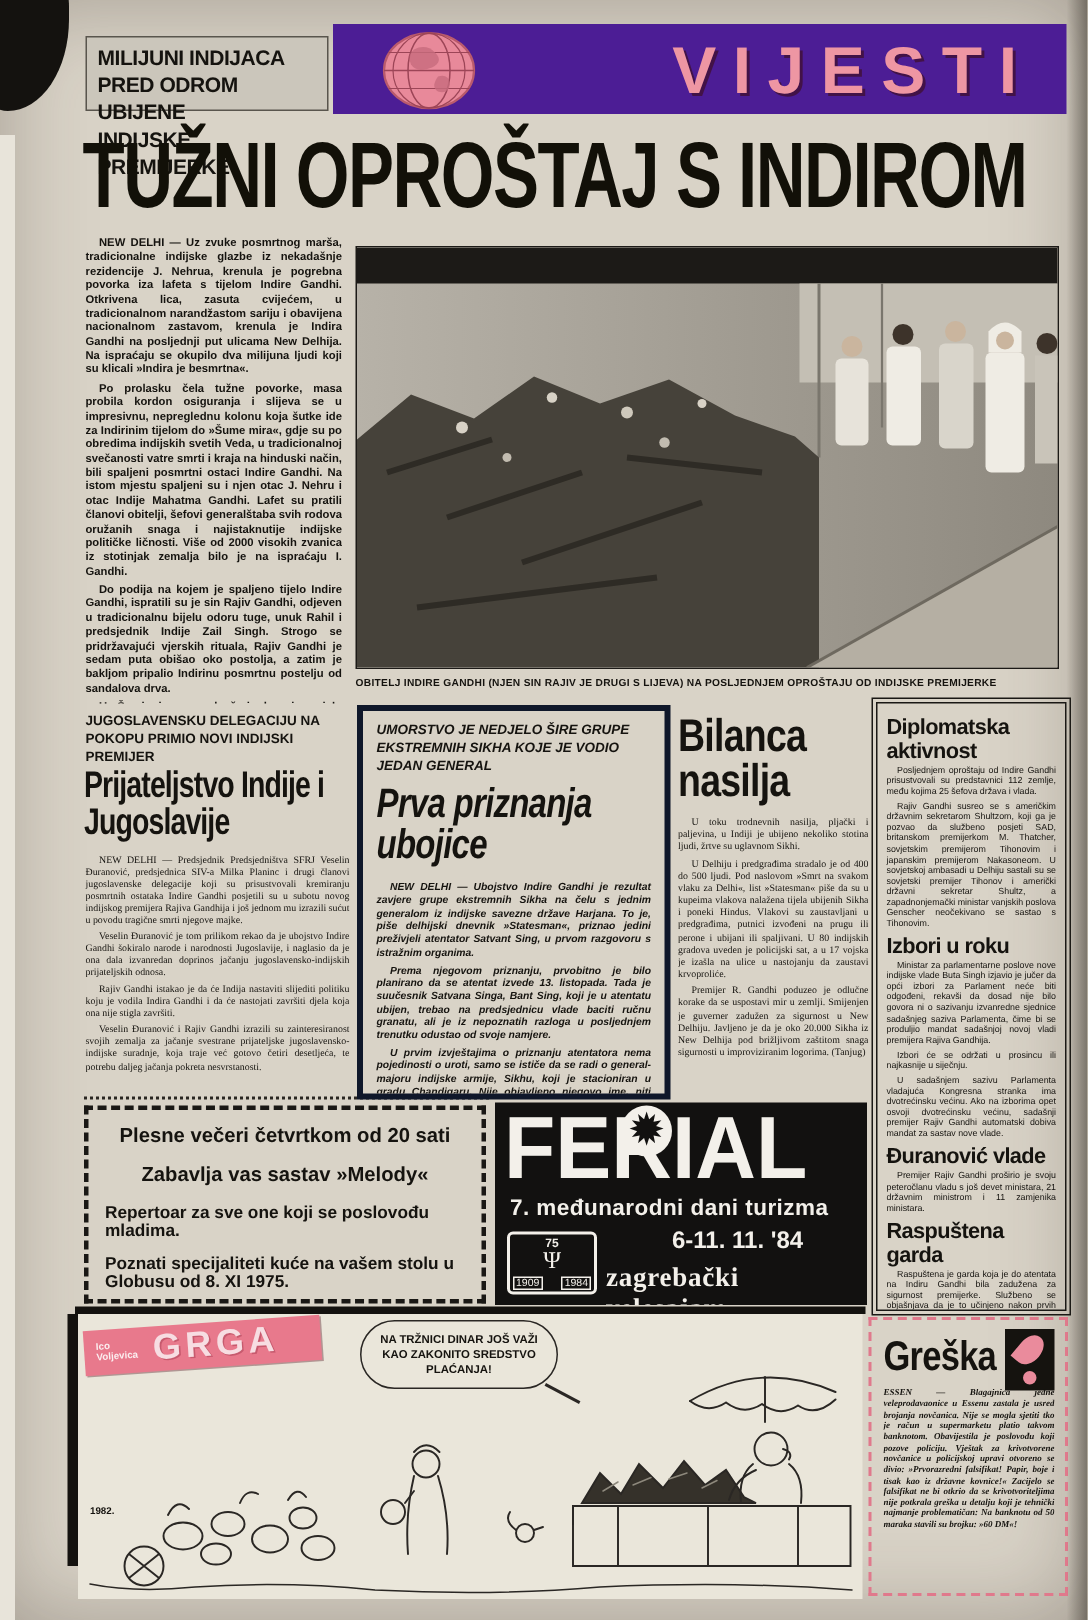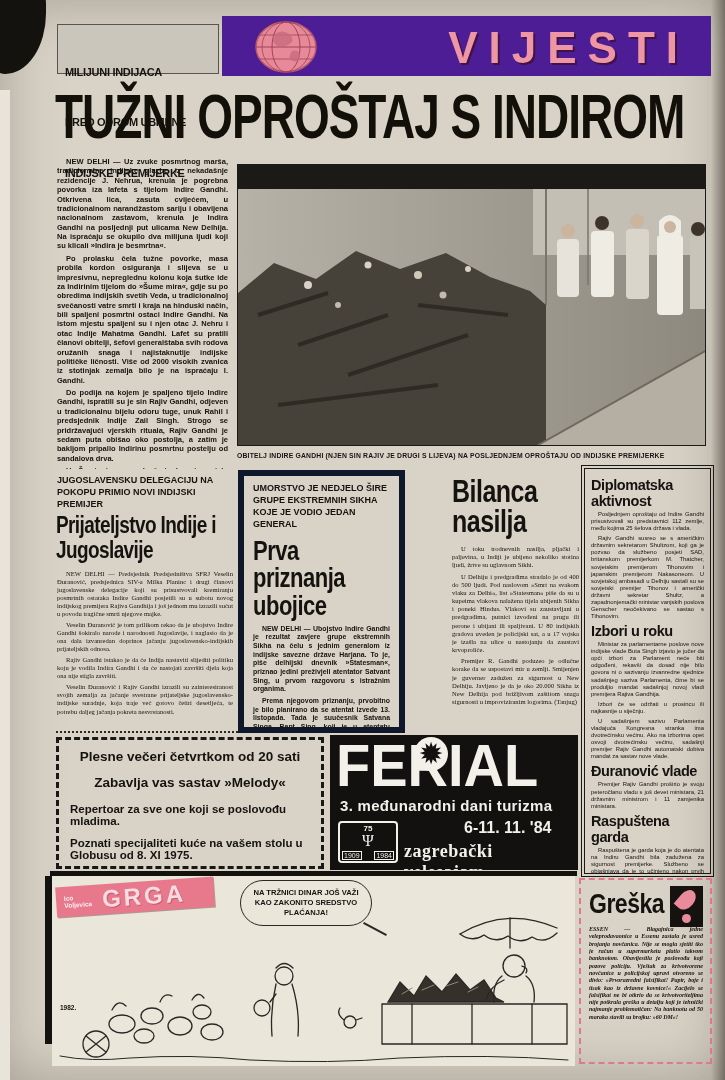--- a/index.html
+++ b/index.html
@@ -8,21 +8,21 @@
         box-shadow:inset 0 0 60px rgba(60,50,40,.35);}
   .edge-r{position:absolute;right:0;top:0;width:14px;height:1080px;
           background:linear-gradient(to right,rgba(0,0,0,0),rgba(40,35,28,.45));}
   .blob{position:absolute;left:-18px;top:-22px;width:64px;height:96px;background:#14120f;
         border-radius:0 30% 70% 40%;}
   .whitestrip{position:absolute;left:0;top:90px;width:10px;height:990px;background:#e8e4da;}
 
   
   .teaser{position:absolute;left:57px;top:24px;width:162px;height:50px;background:#cbc6bb;
           border:1px solid #59554d;padding:4px 7px;box-sizing:border-box;}
-  .teaser div{font-size:11px;font-weight:900;letter-spacing:-.3px;line-height:1.3;margin-top:36px;}
+  .teaser div{font-size:14px;font-weight:900;letter-spacing:-.3px;line-height:1.3;}
   .mast{position:absolute;left:222px;top:16px;width:489px;height:60px;background:#4c1d95;}
   .mast-title{position:absolute;right:22px;top:7px;font-size:44px;font-weight:900;
           color:#ee96a3;letter-spacing:11px;text-shadow:2px 2px 0 rgba(60,12,20,.6);}
   .globe{position:absolute;left:28px;top:3px;}
   .headline{position:absolute;left:55px;top:80px;width:658px;font-size:46px;font-weight:900;
           letter-spacing:-1px;white-space:nowrap;transform:scaleY(1.35);transform-origin:top left;
           text-align:justify;color:#121008;}
 
   
   .bsans{font-weight:700;text-align:justify;}
@@ -34,22 +34,22 @@
   .photo{position:absolute;left:237px;top:164px;width:469px;height:282px;border:1px solid #1c1a17;box-sizing:border-box;}
   .caption{position:absolute;left:237px;top:452px;width:472px;font-size:6.8px;font-weight:700;letter-spacing:.2px;}
 
   
   .fr-kicker{position:absolute;left:57px;top:474px;width:176px;font-size:9px;font-weight:700;line-height:1.35;text-transform:uppercase;}
   .fr-head{position:absolute;left:56px;top:512px;width:178px;font-size:19px;font-weight:800;line-height:1.02;
           letter-spacing:-.6px;transform:scaleY(1.3);transform-origin:top left;}
   .fr-body{position:absolute;left:57px;top:570px;width:176px;height:162px;overflow:hidden;font-size:6.6px;line-height:1.22;}
   .dotrule{position:absolute;left:56px;top:731px;width:270px;border-top:2px dotted #2a2722;}
 
-  .conf-box{position:absolute;left:238px;top:470px;width:167px;height:263px;border:6px solid #0f172a;
-          box-sizing:border-box;padding:6px 9px;overflow:hidden;}
+  .conf-box{position:absolute;left:238px;top:470px;width:209px;height:263px;border:4px solid #0f172a;
+          box-sizing:border-box;padding:6px 9px;overflow:hidden;font-style:italic;}
   .conf-kicker{font-size:9px;font-weight:700;line-height:1.35;text-transform:uppercase;}
   .conf-head{font-size:22px;font-weight:800;line-height:1.0;letter-spacing:-.5px;margin:6px 0 2px 0;
           transform:scaleY(1.25);transform-origin:top left;}
   .conf-body{margin-top:22px;font-size:6.9px;line-height:1.26;}
 
   .vio-head{position:absolute;left:452px;top:476px;width:128px;font-size:25px;font-weight:800;line-height:1.0;
           letter-spacing:-.5px;transform:scaleY(1.22);transform-origin:top left;}
   .vio-body{position:absolute;left:452px;top:545px;width:127px;height:188px;overflow:hidden;font-size:6.6px;line-height:1.24;}
 
   .dip-box{position:absolute;left:584px;top:468px;width:127px;height:406px;box-sizing:border-box;
@@ -71,21 +71,21 @@
   .ferial-title{position:absolute;left:6px;top:-4px;font-size:56px;font-weight:900;letter-spacing:0px;
           transform:scaleY(1.05);transform-origin:top left;}
   .ferial-star{position:absolute;left:84px;top:2px;width:34px;height:34px;background:#f3f0ea;border-radius:50%;
           display:flex;align-items:center;justify-content:center;font-size:30px;color:#121110;line-height:1;}
   .ferial-sub{position:absolute;left:10px;top:62px;font-size:15px;font-weight:800;letter-spacing:.3px;}
   .badge{position:absolute;left:8px;top:86px;width:60px;height:42px;border:2px solid #f3f0ea;border-radius:4px;box-sizing:border-box;}
   .badge .b75{position:absolute;left:0;right:0;top:1px;text-align:center;font-size:8px;font-weight:700;}
   .badge .bsym{position:absolute;left:0;right:0;top:9px;text-align:center;font-size:16px;font-family:"Liberation Serif",serif;}
   .badge .by1{position:absolute;left:2px;bottom:1px;font-size:7px;border:1px solid #f3f0ea;padding:0 1px;}
   .badge .by2{position:absolute;right:2px;bottom:1px;font-size:7px;border:1px solid #f3f0ea;padding:0 1px;}
-  .ferial-dates{position:absolute;left:118px;top:84px;font-size:16px;font-weight:800;margin-left:16px;}
+  .ferial-dates{position:absolute;left:118px;top:84px;font-size:16px;font-weight:800;}
   .ferial-venue{position:absolute;left:74px;top:106px;font-size:18px;font-weight:700;font-family:"Liberation Serif",serif;letter-spacing:.5px;}
 
   
   .sep-bar{position:absolute;left:50px;top:871px;width:527px;height:5px;background:#14120f;}
   .left-bar{position:absolute;left:45px;top:876px;width:7px;height:168px;background:#14120f;}
   .comic{position:absolute;left:52px;top:876px;width:523px;height:190px;background:#eae6da;overflow:hidden;}
   .grga-banner{position:absolute;left:4px;top:6px;width:158px;height:30px;background:#e8798c;
           transform:rotate(-4deg);display:flex;align-items:center;padding:0 8px;box-sizing:border-box;
           box-shadow:1px 1px 0 rgba(90,30,40,.4);}
   .grga-author{font-size:6.5px;font-weight:700;color:#fbeef0;line-height:1.1;width:38px;}
@@ -230,21 +230,21 @@
   <div class="dance">
     <div class="l1">Plesne večeri četvrtkom od 20 sati</div>
     <div class="l2">Zabavlja vas sastav »Melody«</div>
     <div class="l3">Repertoar za sve one koji se poslovođu mladima.</div>
     <div class="l4">Poznati specijaliteti kuće na vašem stolu u Globusu od 8. XI 1975.</div>
   </div>
 
   <div class="ferial">
     <div class="ferial-title">FERIAL</div>
     <div class="ferial-star">✹</div>
-    <div class="ferial-sub">3. međunarodni dani turizma</div>
+    <div class="ferial-sub">7. međunarodni dani turizma</div>
     <div class="badge">
       <div class="b75">75</div>
       <div class="bsym">Ψ</div>
       <div class="by1">1909</div>
       <div class="by2">1984</div>
     </div>
     <div class="ferial-dates">6-11. 11. '84</div>
     <div class="ferial-venue">zagrebački velesajam</div>
   </div>
 

